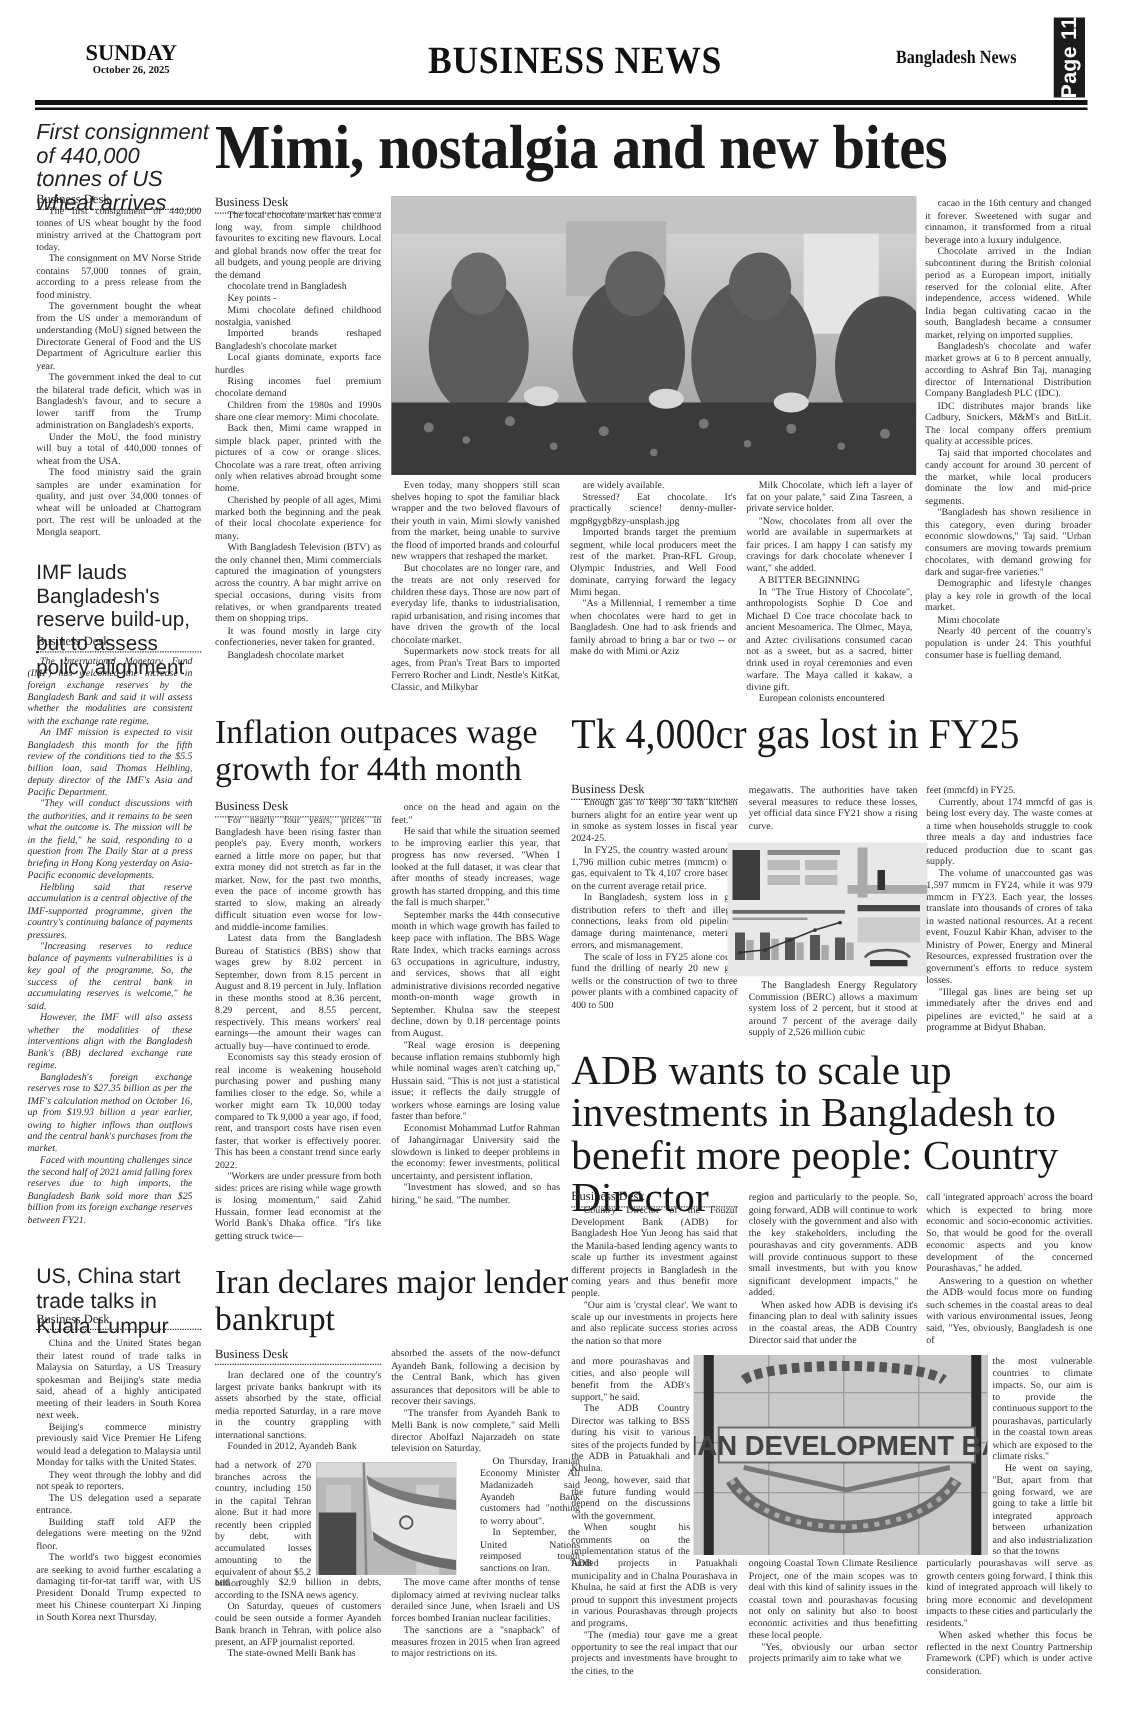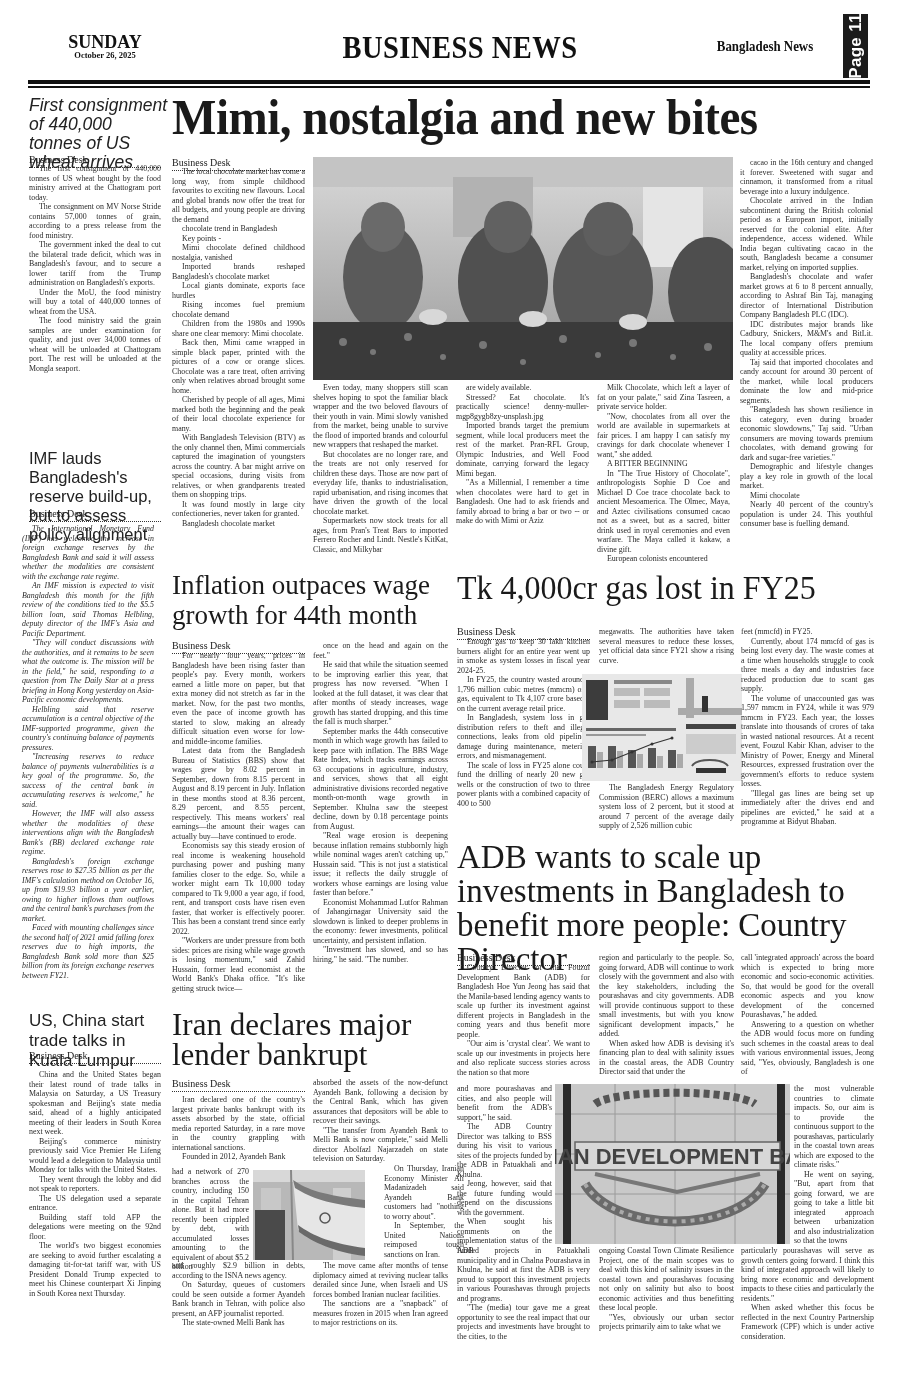--- a/index.html
+++ b/index.html
@@ -32,20 +32,21 @@
     <span>Page 11</span>
   </div>
 <div class="abs rule-thick"></div>
 <div class="abs rule-thin"></div>
 
 <div class="abs side-hl" style="left:29px;top:96px;width:140px;font-style:italic;">First consignment of 440,000 tonnes of US wheat arrives</div>
 <div class="abs byline" style="left:29px;top:154px;width:132px;">Business Desk</div>
 <div class="abs body" style="left:29px;top:164px;width:132px;">
   <p>The first consignment of 440,000 tonnes of US wheat bought by the food ministry arrived at the Chattogram port today.</p>
   <p>The consignment on MV Norse Stride contains 57,000 tonnes of grain, according to a press release from the food ministry.</p>
+  <p>The government bought the wheat from the US under a memorandum of understanding (MoU) signed between the Directorate General of Food and the US Department of Agriculture earlier this year.</p>
   <p>The government inked the deal to cut the bilateral trade deficit, which was in Bangladesh's favour, and to secure a lower tariff from the Trump administration on Bangladesh's exports.</p>
   <p>Under the MoU, the food ministry will buy a total of 440,000 tonnes of wheat from the USA.</p>
   <p>The food ministry said the grain samples are under examination for quality, and just over 34,000 tonnes of wheat will be unloaded at Chattogram port. The rest will be unloaded at the Mongla seaport.</p>
 </div>
 
 <div class="abs side-hl" style="left:29px;top:449px;width:140px;font-size:16.5px;line-height:19px;">IMF lauds Bangladesh's reserve build-up, but to assess policy alignment</div>
 <div class="abs byline" style="left:29px;top:508px;width:132px;">Business Desk</div>
 <div class="abs body" style="left:22px;top:524px;width:132px;font-style:italic;">
   <p>The International Monetary Fund (IMF) has welcomed the increase in foreign exchange reserves by the Bangladesh Bank and said it will assess whether the modalities are consistent with the exchange rate regime.</p>
   <p>An IMF mission is expected to visit Bangladesh this month for the fifth review of the conditions tied to the $5.5 billion loan, said Thomas Helbling, deputy director of the IMF's Asia and Pacific Department.</p>
@@ -167,21 +168,21 @@
 </div>
 <div class="abs body" style="left:313px;top:641px;width:135px;">
   <p>once on the head and again on the feet."</p>
   <p>He said that while the situation seemed to be improving earlier this year, that progress has now reversed. "When I looked at the full dataset, it was clear that after months of steady increases, wage growth has started dropping, and this time the fall is much sharper."</p>
   <p>September marks the 44th consecutive month in which wage growth has failed to keep pace with inflation. The BBS Wage Rate Index, which tracks earnings across 63 occupations in agriculture, industry, and services, shows that all eight administrative divisions recorded negative month-on-month wage growth in September. Khulna saw the steepest decline, down by 0.18 percentage points from August.</p>
   <p>"Real wage erosion is deepening because inflation remains stubbornly high while nominal wages aren't catching up," Hussain said. "This is not just a statistical issue; it reflects the daily struggle of workers whose earnings are losing value faster than before."</p>
   <p>Economist Mohammad Lutfor Rahman of Jahangirnagar University said the slowdown is linked to deeper problems in the economy: fewer investments, political uncertainty, and persistent inflation.</p>
   <p>"Investment has slowed, and so has hiring," he said. "The number.</p>
 </div>
 
-<div class="abs hl" style="left:172px;top:1010px;width:285px;font-size:31px;line-height:30px;">Iran declares major lender bankrupt</div>
+<div class="abs hl" style="left:172px;top:1010px;width:285px;font-size:27px;line-height:30px;">Iran declares major lender bankrupt</div>
 <div class="abs byline" style="left:172px;top:1078px;width:133px;">Business Desk</div>
 <div class="abs body" style="left:172px;top:1095px;width:133px;">
   <p>Iran declared one of the country's largest private banks bankrupt with its assets absorbed by the state, official media reported Saturday, in a rare move in the country grappling with international sanctions.</p>
   <p>Founded in 2012, Ayandeh Bank</p>
 </div>
 <div class="abs body" style="left:172px;top:1167px;width:77px;">
   <p style="text-indent:0">had a network of 270 branches across the country, including 150 in the capital Tehran alone. But it had more recently been crippled by debt, with accumulated losses amounting to the equivalent of about $5.2 billion</p>
 </div>
 <div class="abs photo" style="left:253px;top:1170px;width:112px;height:90px;">
   <svg width="112" height="90" viewBox="0 0 112 90">

